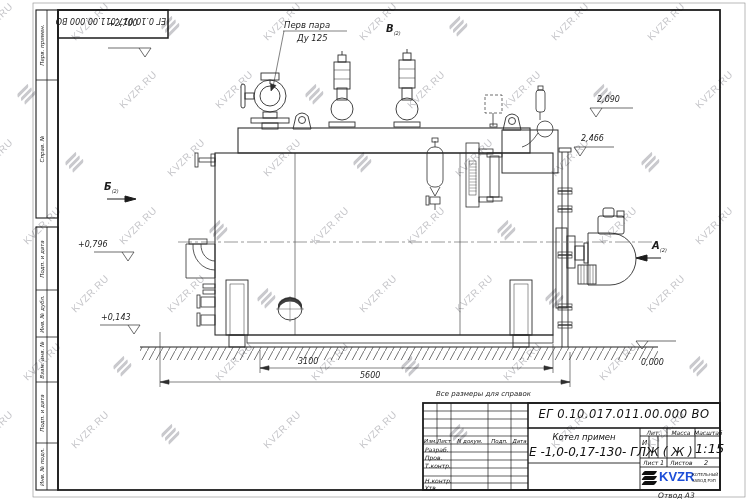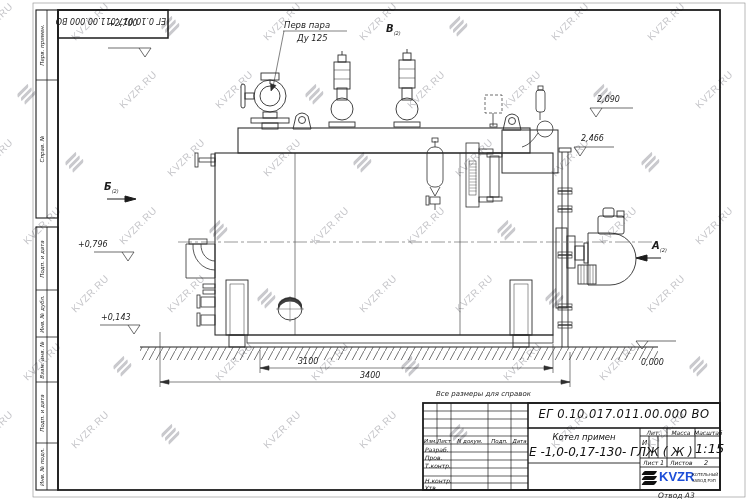--- a/index.html
+++ b/index.html
@@ -315,21 +315,21 @@
   </div>
 
   <div class="t dim" style="left:108px;top:19px;">+2,700</div>
   <div class="t dim" style="left:597px;top:95px;">2,090</div>
   <div class="t dim" style="left:581px;top:134px;">2,466</div>
   <div class="t dim" style="left:78px;top:240px;">+0,796</div>
   <div class="t dim" style="left:101px;top:313px;">+0,143</div>
   <div class="t dim" style="left:641px;top:329px;margin-top:29px;">0,000</div>
 
   <div class="t dim" style="left:298px;top:357px;text-align:center;">3100</div>
-  <div class="t dim" style="left:360px;top:371px;">3400</div>
+  <div class="t dim" style="left:360px;top:371px;">5600</div>
 
   <div class="t" style="left:436px;top:390px;font-size:7px;">Все размеры для справок</div>
   <div class="t" style="left:658px;top:491px;font-size:7.5px;">Отвод А3</div>
 
   <div class="t tb" style="left:530px;top:407px;width:188px;text-align:center;font-size:11.5px;letter-spacing:.5px;">ЕГ 0.10.017.011.00.000  ВО</div>
   <div class="t tb" style="left:532px;top:432px;width:104px;text-align:center;font-size:8.5px;">Котел примен</div>
   <div class="t tb" style="left:529px;top:445px;width:110px;text-align:center;font-size:12px;">Е -1,0-0,17-130- ГЛЖ ( Ж )</div>
 
   <div class="t tb" style="left:424px;top:437.5px;width:13px;text-align:center;font-size:5.5px;">Изм.</div>
   <div class="t tb" style="left:437px;top:437.5px;width:14px;text-align:center;font-size:5.5px;">Лист</div>

